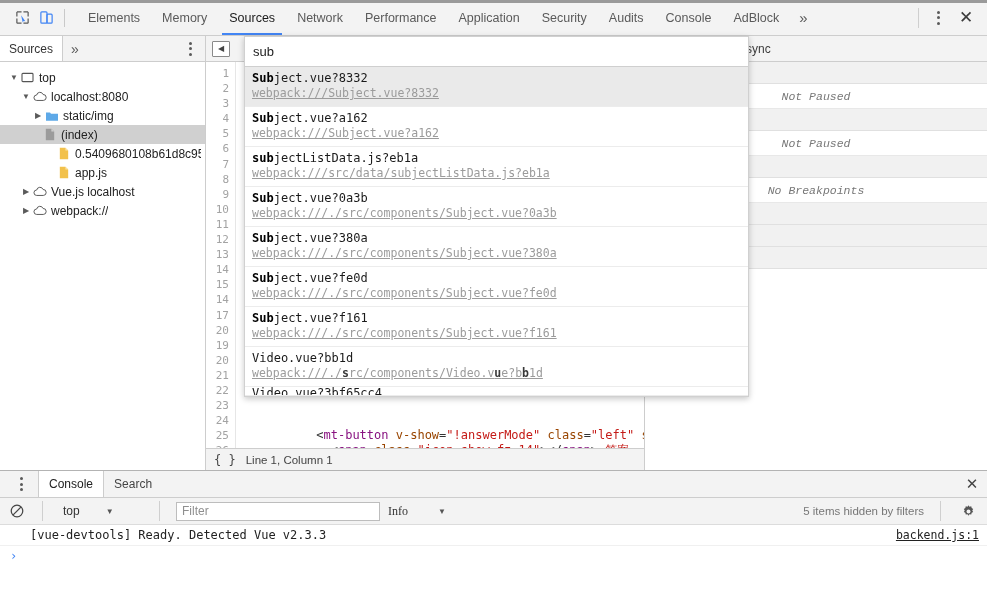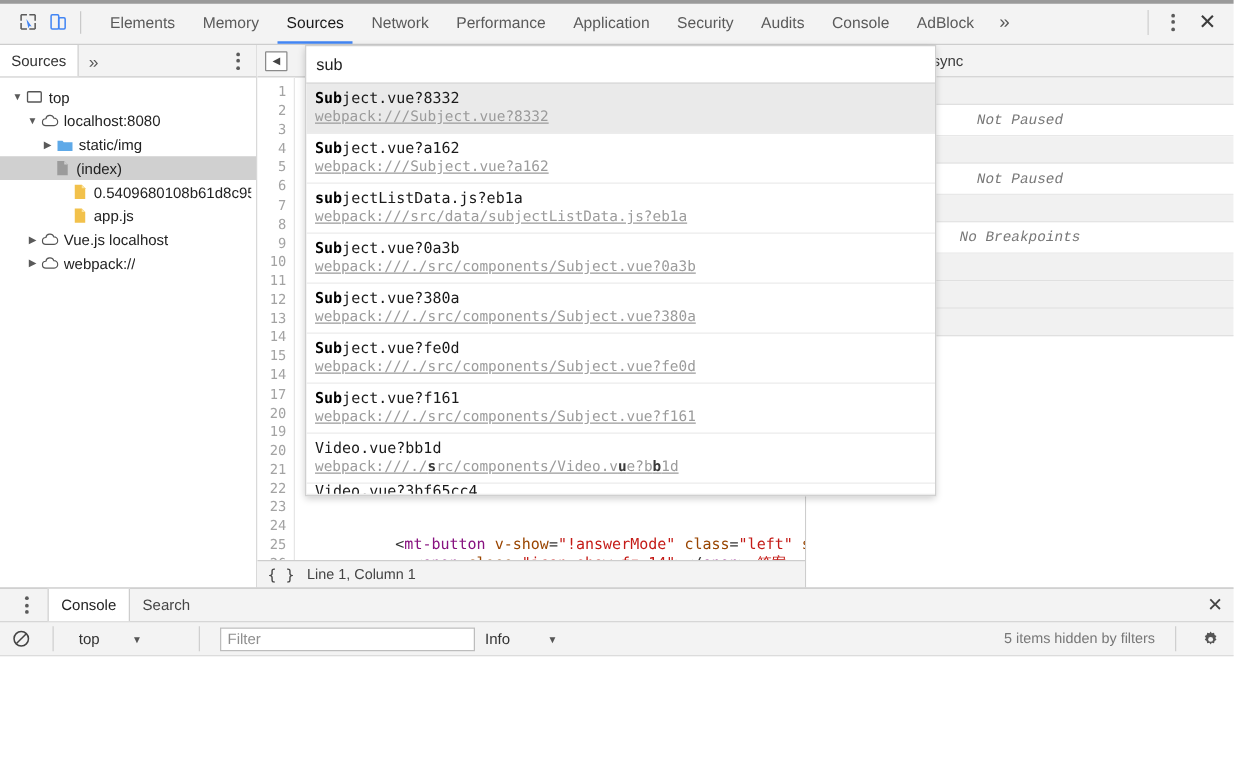--- a/index.html
+++ b/index.html
@@ -181,21 +181,21 @@
   .ctx-select {
     display: flex; align-items: center; gap: 26px; font-size: 12px; color: #333;
     padding: 0 4px; cursor: pointer; min-width: 84px;
   }
   .caret { font-size: 8px; color: #555; }
   .filter-input {
     width: 204px; height: 19px; border: 1px solid #bdbdbd; background: #fff;
     font-size: 12px; color: #15803d; padding: 0 5px; font-family: "Liberation Sans", sans-serif;
   }
   .filter-input::placeholder { color: #8f8f8f; }
-  .level-select { display: flex; align-items: center; gap: 30px; font-size: 12px; color: #333; cursor: pointer; }
+  .level-select { display: flex; align-items: center; gap: 30px; font-size: 12px; color: #333; cursor: pointer; font-family: Liberation Serif, serif; }
   .hidden-note { margin-left: auto; font-size: 11.5px; color: #777; }
   .gear { width: 22px; height: 22px; display: flex; align-items: center; justify-content: center; cursor: pointer; }
 
   .console-body { flex: 1; position: relative; overflow: hidden; background: #fff; }
   .log-row {
     display: flex; align-items: center; padding: 3px 8px 3px 30px; font-family: "DejaVu Sans Mono", monospace;
     font-size: 12px; color: #222; border-bottom: 1px solid #f0f0f0; height: 21px;
   }
   .log-link {
     margin-left: auto; font-family: "DejaVu Sans Mono", monospace; font-size: 11.5px;
@@ -567,15 +567,25 @@
       </div>
       <div class="hidden-note">5 items hidden by filters</div>
       <div class="vsep"></div>
       <div class="gear">
         <svg width="15" height="15" viewBox="0 0 16 16">
           <path d="M8 1.2 l1 1.6 1.9-.5 .5 1.9 1.6 1 -1 1.6 1 1.6 -1.6 1 -.5 1.9 -1.9-.5 -1 1.6 -1-1.6 -1.9 .5 -.5-1.9 -1.6-1 1-1.6 -1-1.6 1.6-1 .5-1.9 1.9 .5 z" fill="#555"></path>
           <circle cx="8" cy="8" r="2.1" fill="#f3f3f3"></circle>
         </svg>
       </div>
     </div>
+    <div class="console-body">
+      <div class="log-row">
+        <span>[vue-devtools] Ready. Detected Vue v2.3.3</span>
+        <span class="log-link">backend.js:1</span>
+      </div>
+      <div class="prompt-row">
+        <span class="prompt-caret">›</span>
+      </div>
+
+    </div>
   </div>
 
 </div>
 
 </body></html>

